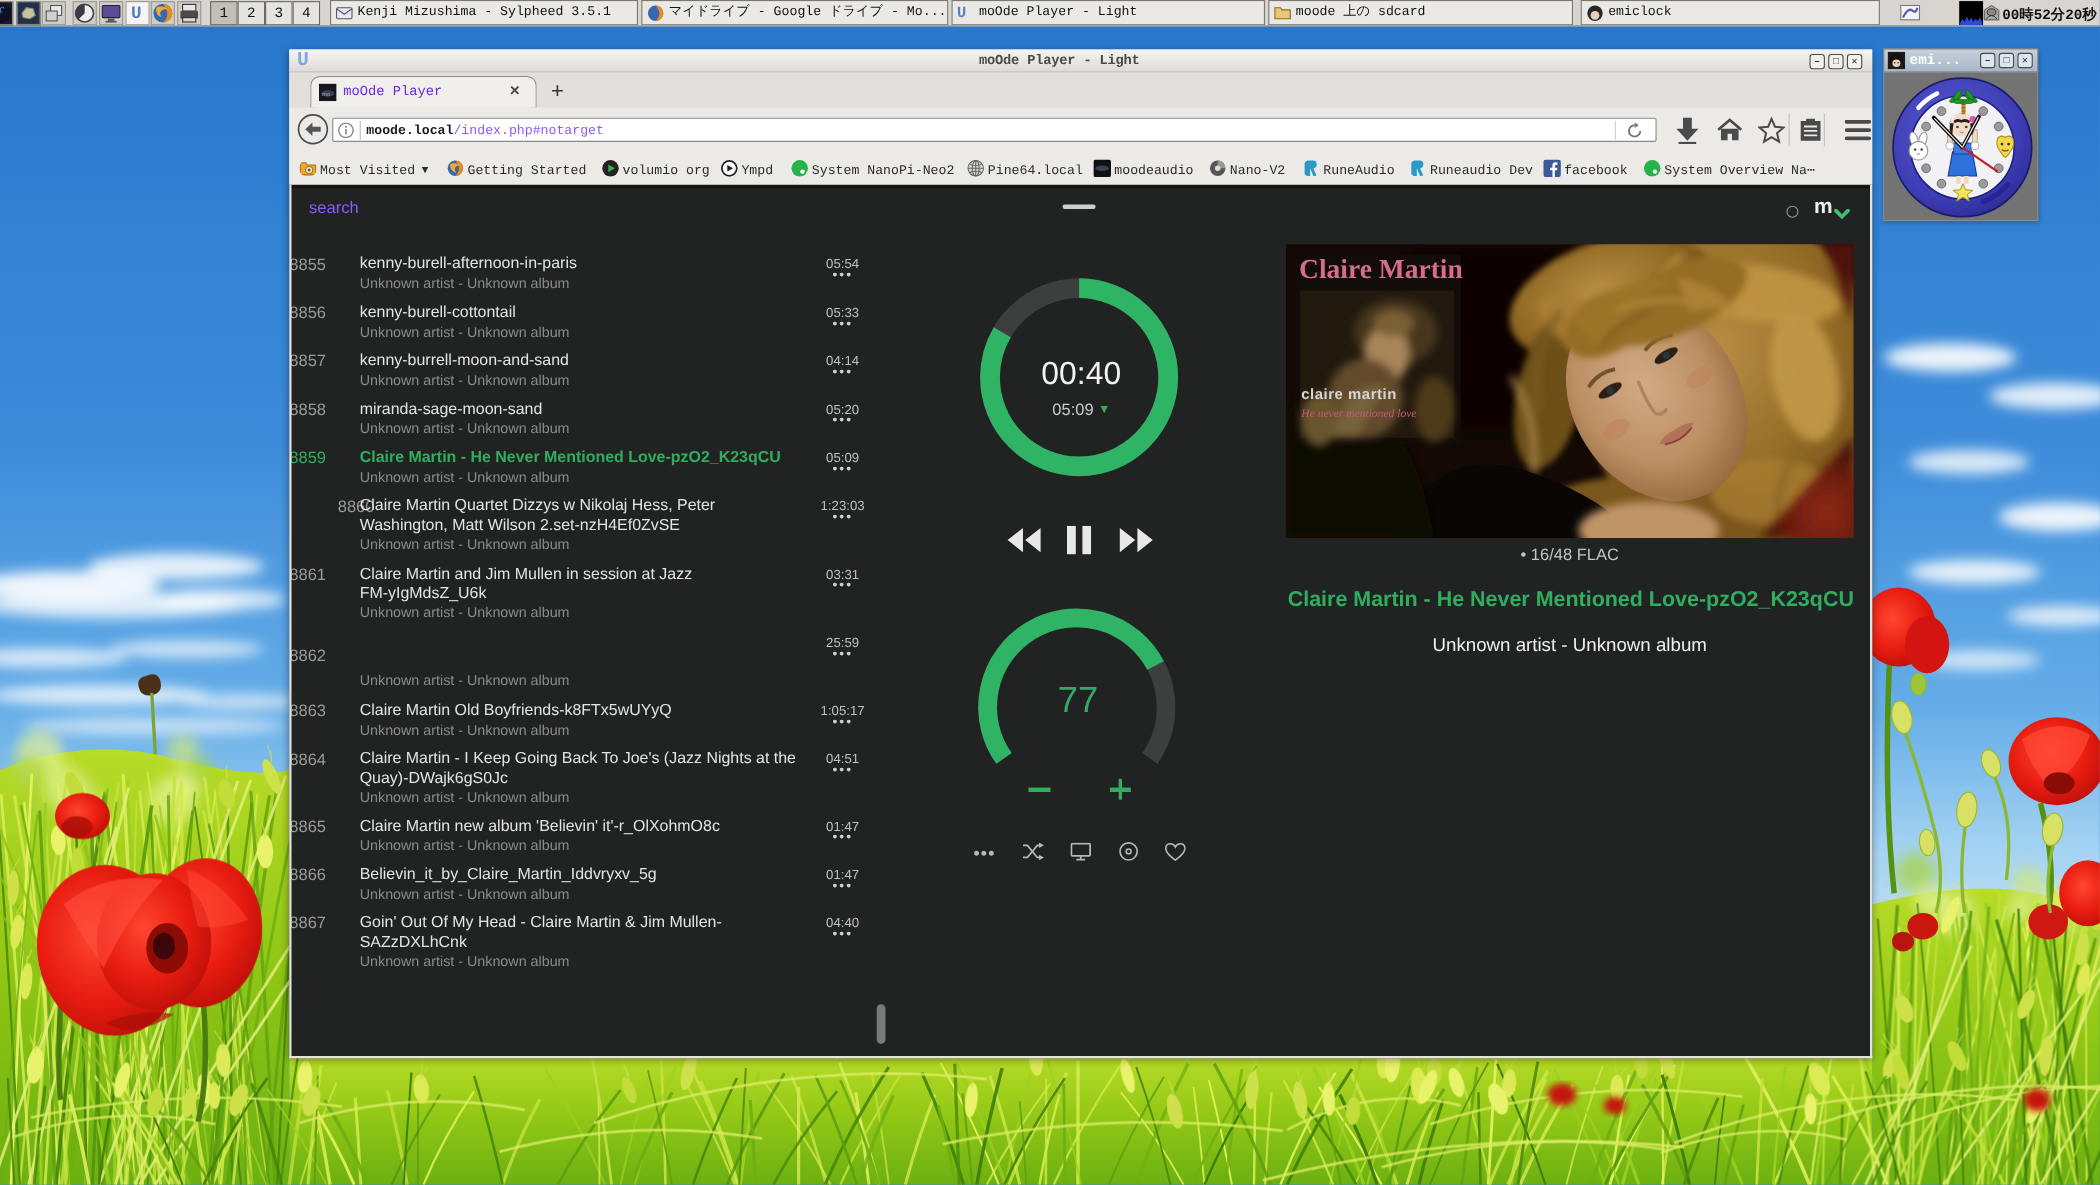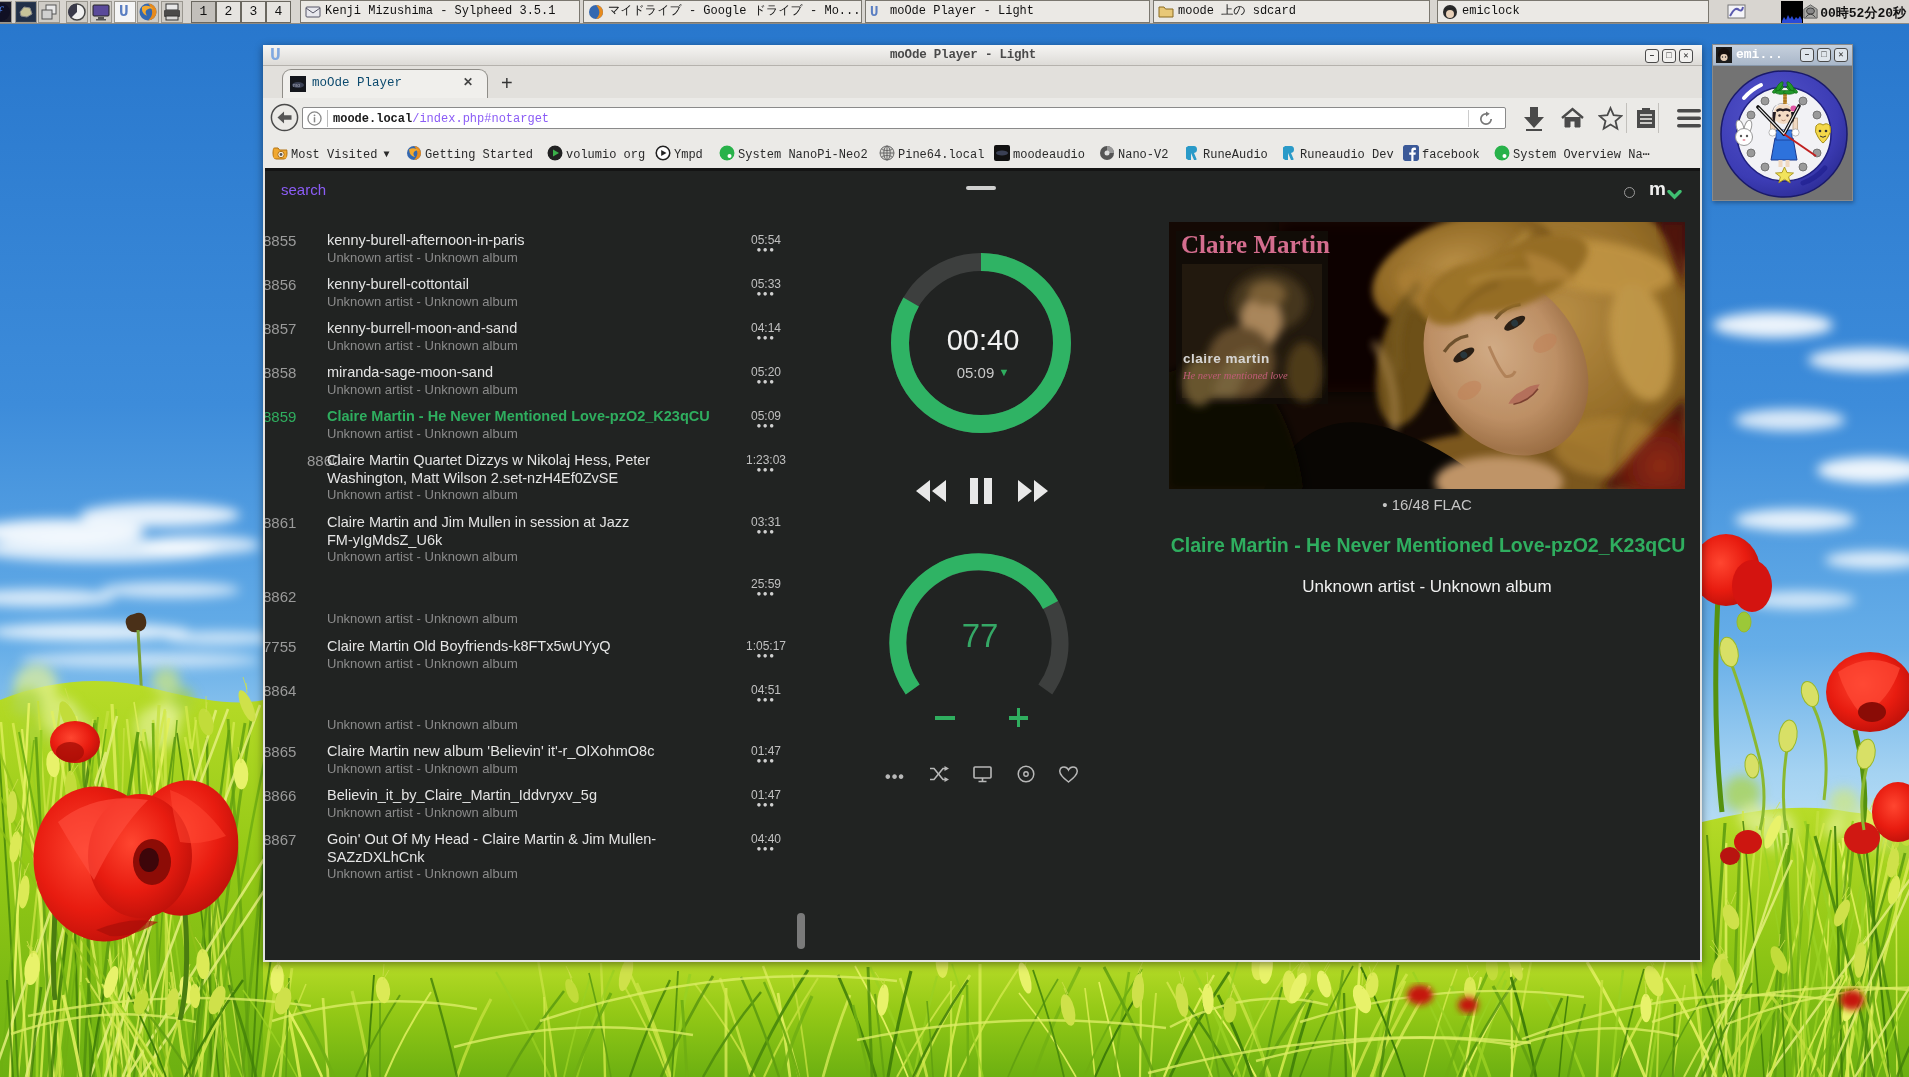--- a/index.html
+++ b/index.html
@@ -790,21 +790,21 @@
     <div class="winbtn" style="right:26px;">□</div>
     <div class="winbtn" style="right:9px;">✕</div>
   </div>
   <div id="tabbar">
     <div id="tab1">
       <svg style="position:absolute;left:7px;top:6px;" width="16" height="16" viewBox="0 0 16 16">
           <rect width="16" height="16" fill="#14161c"></rect>
           <ellipse cx="8" cy="9" rx="6" ry="3" fill="#3a4054"></ellipse>
           <text x="3" y="11" font-size="5" fill="#aab" font-family="Liberation Sans">mo</text>
         </svg>
-      <span style="position:absolute;left:29px;top:6px;font:12.5px 'Liberation Mono',monospace;color:#0c4a6e;">moOde Player</span>
+      <span style="position:absolute;left:29px;top:6px;font:12.5px 'Liberation Mono',monospace;color:#6d28d9;">moOde Player</span>
       <span style="position:absolute;right:14px;top:5px;font:bold 12px 'Liberation Sans';color:#444;">✕</span>
     </div>
     <div class="plus">+</div>
   </div>
   <div id="navbar">
     <svg style="position:absolute;left:7px;top:5px;" width="29" height="29" viewBox="0 0 31 31">
         <circle cx="15.5" cy="15.5" r="14" fill="none" stroke="#4a4a4a" stroke-width="1.6"></circle>
         <path d="M8 15.5 L15 9 L15 13 L23 13 L23 18 L15 18 L15 22 Z" fill="#555"></path>
       </svg>
     <div id="urlfield">
@@ -950,26 +950,27 @@
       <div class="pl-dots" style="top:297px;">●●●</div>
     <div class="pl-num" style="top:346px;">8861</div>
       <div class="pl-tit" style="top:346px;">Claire Martin and Jim Mullen in session at Jazz<br>FM-yIgMdsZ_U6k</div>
       <div class="pl-sub" style="top:381px;">Unknown artist - Unknown album</div>
       <div class="pl-dur" style="top:347px;">03:31</div>
       <div class="pl-dots" style="top:359px;">●●●</div>
     <div class="pl-num" style="top:420px;">8862</div>
       <div class="pl-sub" style="top:443px;">Unknown artist - Unknown album</div>
       <div class="pl-dur" style="top:409px;">25:59</div>
       <div class="pl-dots" style="top:421px;">●●●</div>
-    <div class="pl-num" style="top:470px;">7755</div>
+    <div class="pl-num" style="top:470px;">8863</div>
       <div class="pl-tit" style="top:470px;">Claire Martin Old Boyfriends-k8FTx5wUYyQ</div>
       <div class="pl-sub" style="top:488px;">Unknown artist - Unknown album</div>
       <div class="pl-dur" style="top:471px;">1:05:17</div>
       <div class="pl-dots" style="top:483px;">●●●</div>
     <div class="pl-num" style="top:514px;">8864</div>
+      <div class="pl-tit" style="top:514px;">Claire Martin - I Keep Going Back To Joe's (Jazz Nights at the<br>Quay)-DWajk6gS0Jc</div>
       <div class="pl-sub" style="top:549px;">Unknown artist - Unknown album</div>
       <div class="pl-dur" style="top:515px;">04:51</div>
       <div class="pl-dots" style="top:527px;">●●●</div>
     <div class="pl-num" style="top:575px;">8865</div>
       <div class="pl-tit" style="top:575px;">Claire Martin new album 'Believin' it'-r_OlXohmO8c</div>
       <div class="pl-sub" style="top:593px;">Unknown artist - Unknown album</div>
       <div class="pl-dur" style="top:576px;">01:47</div>
       <div class="pl-dots" style="top:588px;">●●●</div>
     <div class="pl-num" style="top:619px;">8866</div>
       <div class="pl-tit" style="top:619px;">Believin_it_by_Claire_Martin_Iddvryxv_5g</div>

